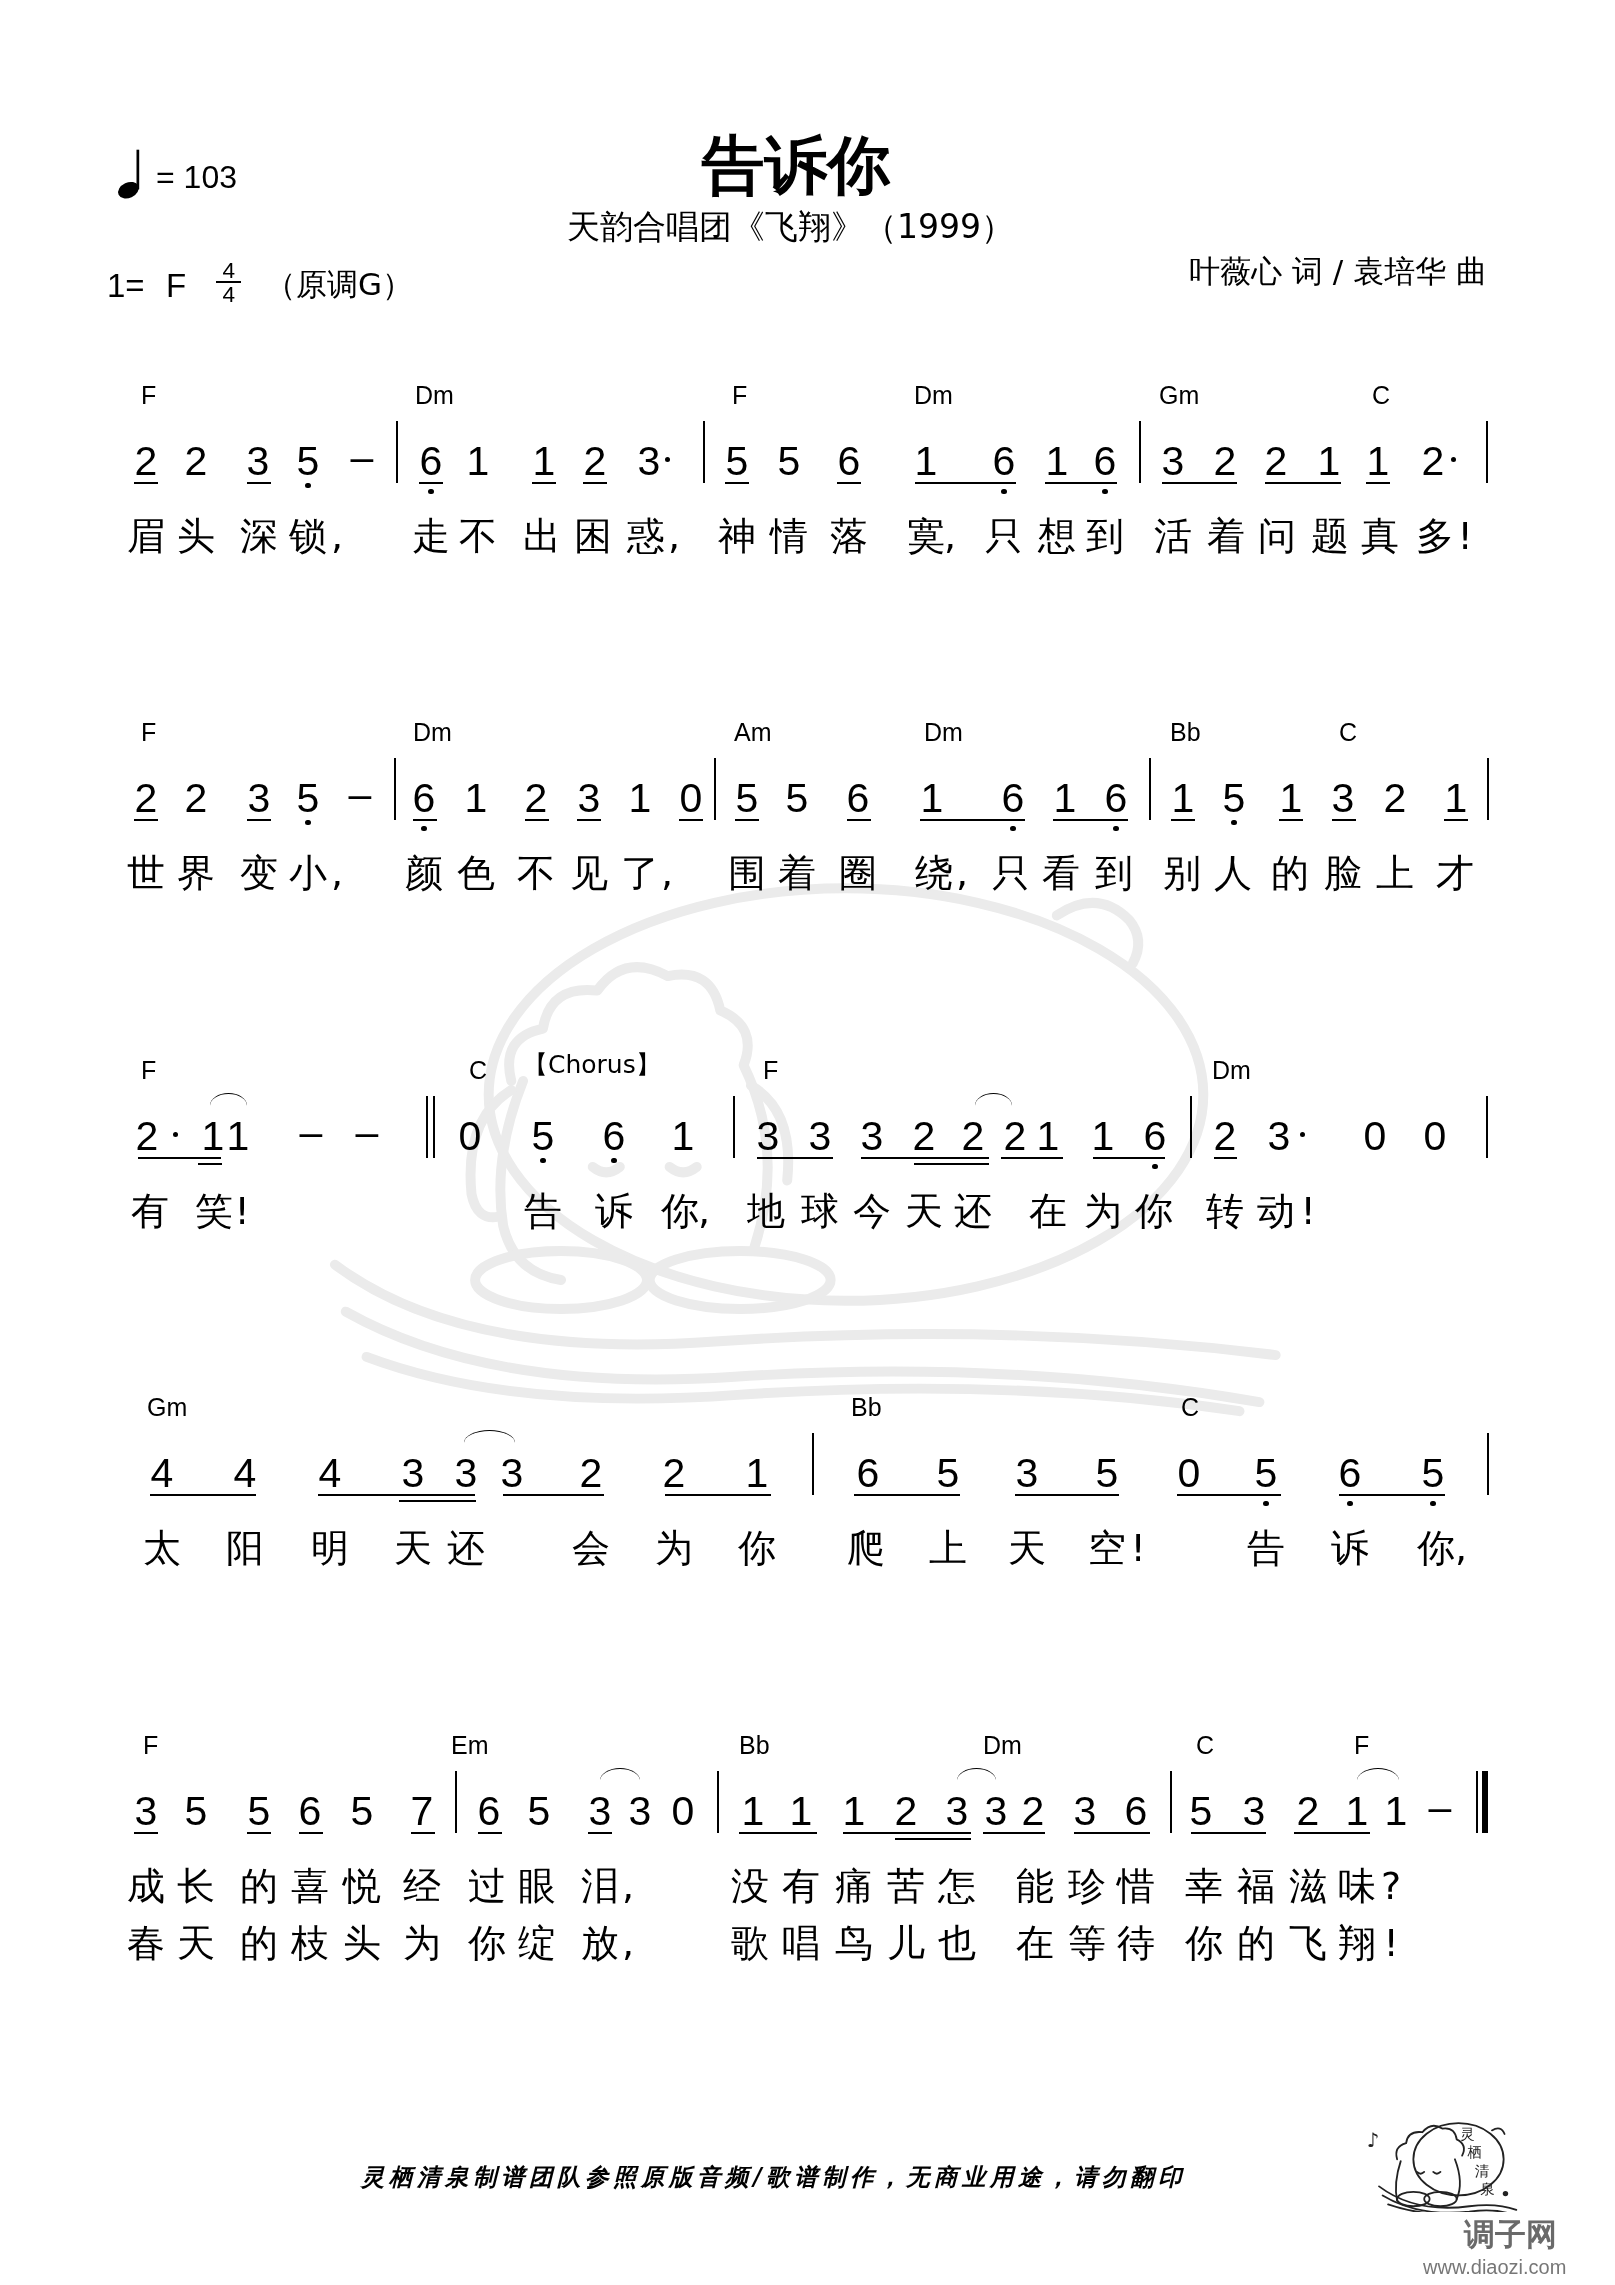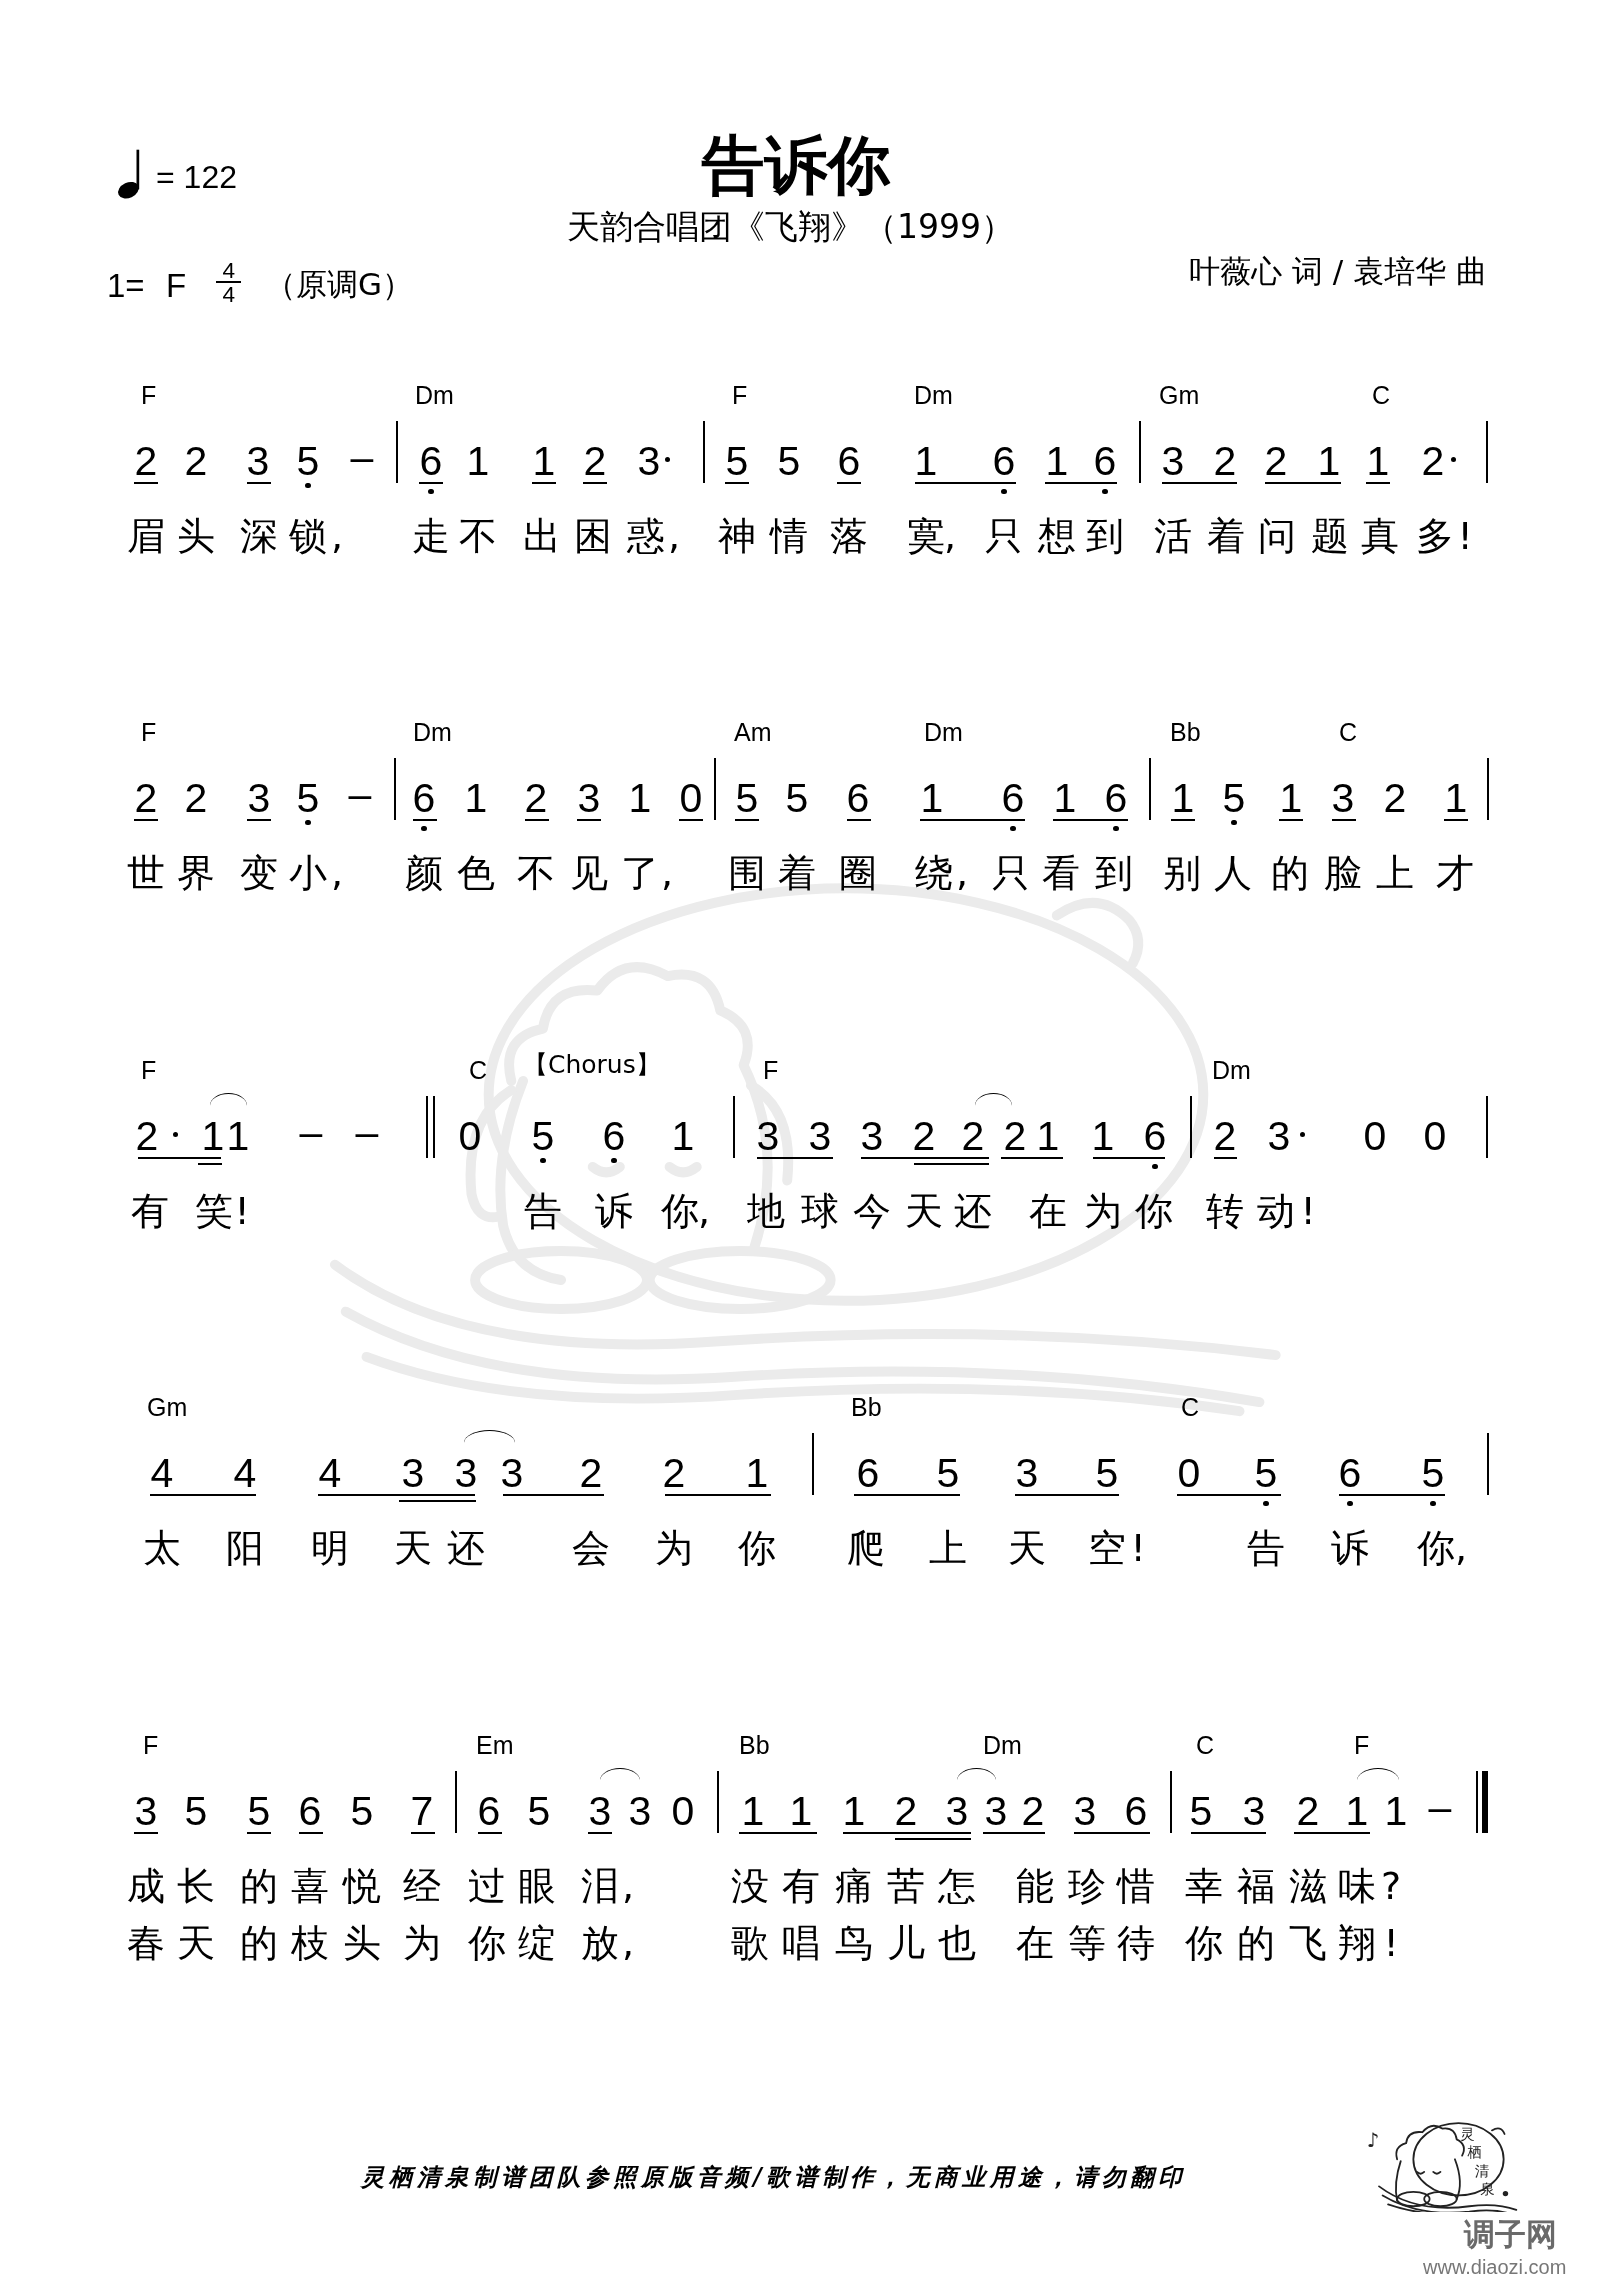--- a/index.html
+++ b/index.html
@@ -53,21 +53,21 @@
     <path d="M382 1450 q160 90 430 72 q300 -20 580 28"></path>
     <path d="M405 1500 q160 60 410 42 q300 -20 555 18"></path>
   </g>
 </svg>
 
 <div id="header">
   <svg class="abs" style="left:114px;top:145px;" width="36" height="58" xmlns="http://www.w3.org/2000/svg" viewBox="0 0 40 64">
     <ellipse cx="16" cy="50" rx="12" ry="8.5" transform="rotate(-25 16 50)" fill="#000"></ellipse>
     <rect x="25" y="5" width="3" height="44" fill="#000"></rect>
   </svg>
-  <span class="tempo-text">= 122</span>
+  <span class="tempo-text">= 103</span>
 
   <div class="title">告诉你</div>
   <div class="subtitle">天韵合唱团《飞翔》（1999）</div>
 
   <span class="key-label">1=</span>
   <span class="key-name">F</span>
   <span class="ts" style="top:260px;">4</span>
   <div class="ts-line"></div>
   <span class="ts" style="top:284px;">4</span>
   <span class="orig-key">（原调G）</span>
@@ -351,21 +351,21 @@
       <span class="lyric" style="left: 1027px; top: 155px;">天</span>
       <span class="lyric" style="left: 1107px; top: 155px;">空</span>
       <span class="lyric" style="left: 1138px; top: 155px;">!</span>
       <span class="lyric" style="left: 1266px; top: 155px;">告</span>
       <span class="lyric" style="left: 1350px; top: 155px;">诉</span>
       <span class="lyric" style="left: 1436px; top: 155px;">你</span>
       <span class="lyric" style="left: 1461px; top: 155px;">,</span>
     </div>
     <div class="row" style="top: 1712px;">
       <span class="chord" style="left: 143px;">F</span>
-      <span class="chord" style="left: 476px;">Em</span>
+      <span class="chord" style="left: 451px;">Em</span>
       <span class="chord" style="left: 739px;">Bb</span>
       <span class="chord" style="left: 983px;">Dm</span>
       <span class="chord" style="left: 1196px;">C</span>
       <span class="chord" style="left: 1354px;">F</span>
       <div class="bar" style="left: 455px;"></div>
       <div class="bar" style="left: 717px;"></div>
       <div class="bar" style="left: 1170px;"></div>
       <div class="bar" style="left: 1476px;"></div>
       <div class="bar" style="left: 1482px; width: 6.3px;"></div>
       <div class="beam" style="left: 134px; width: 23.5px; top: 120px;"></div>

